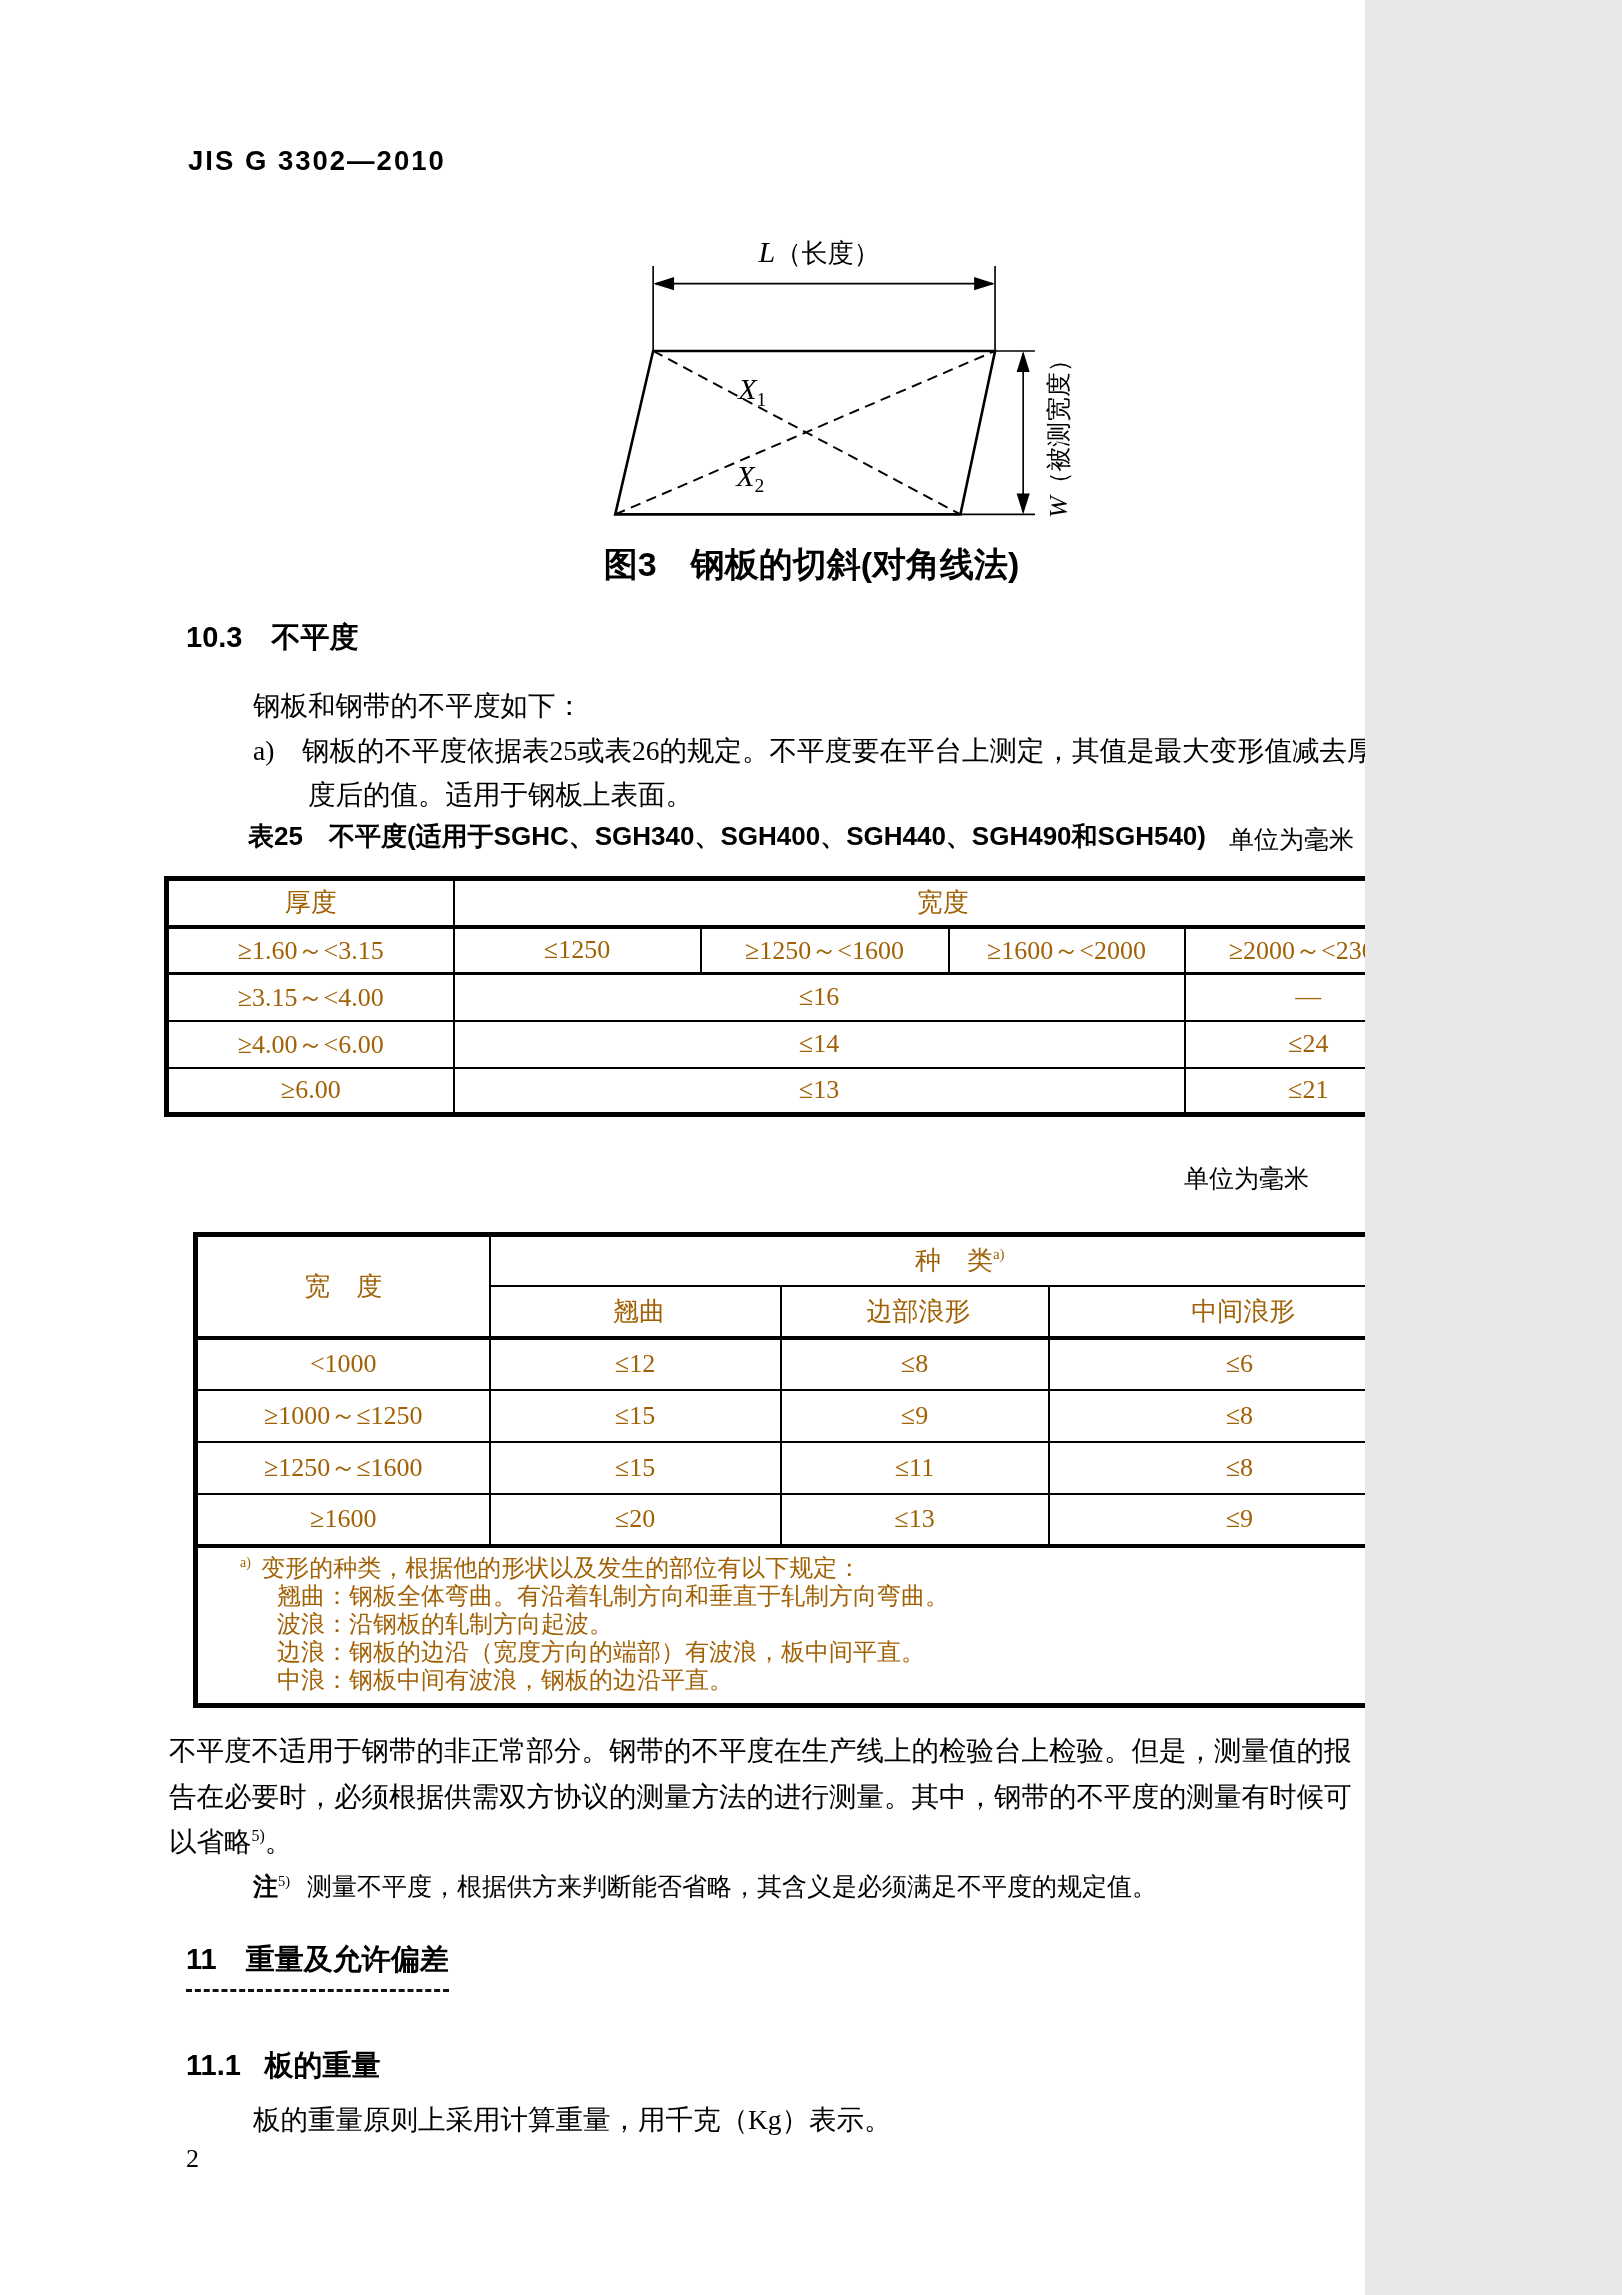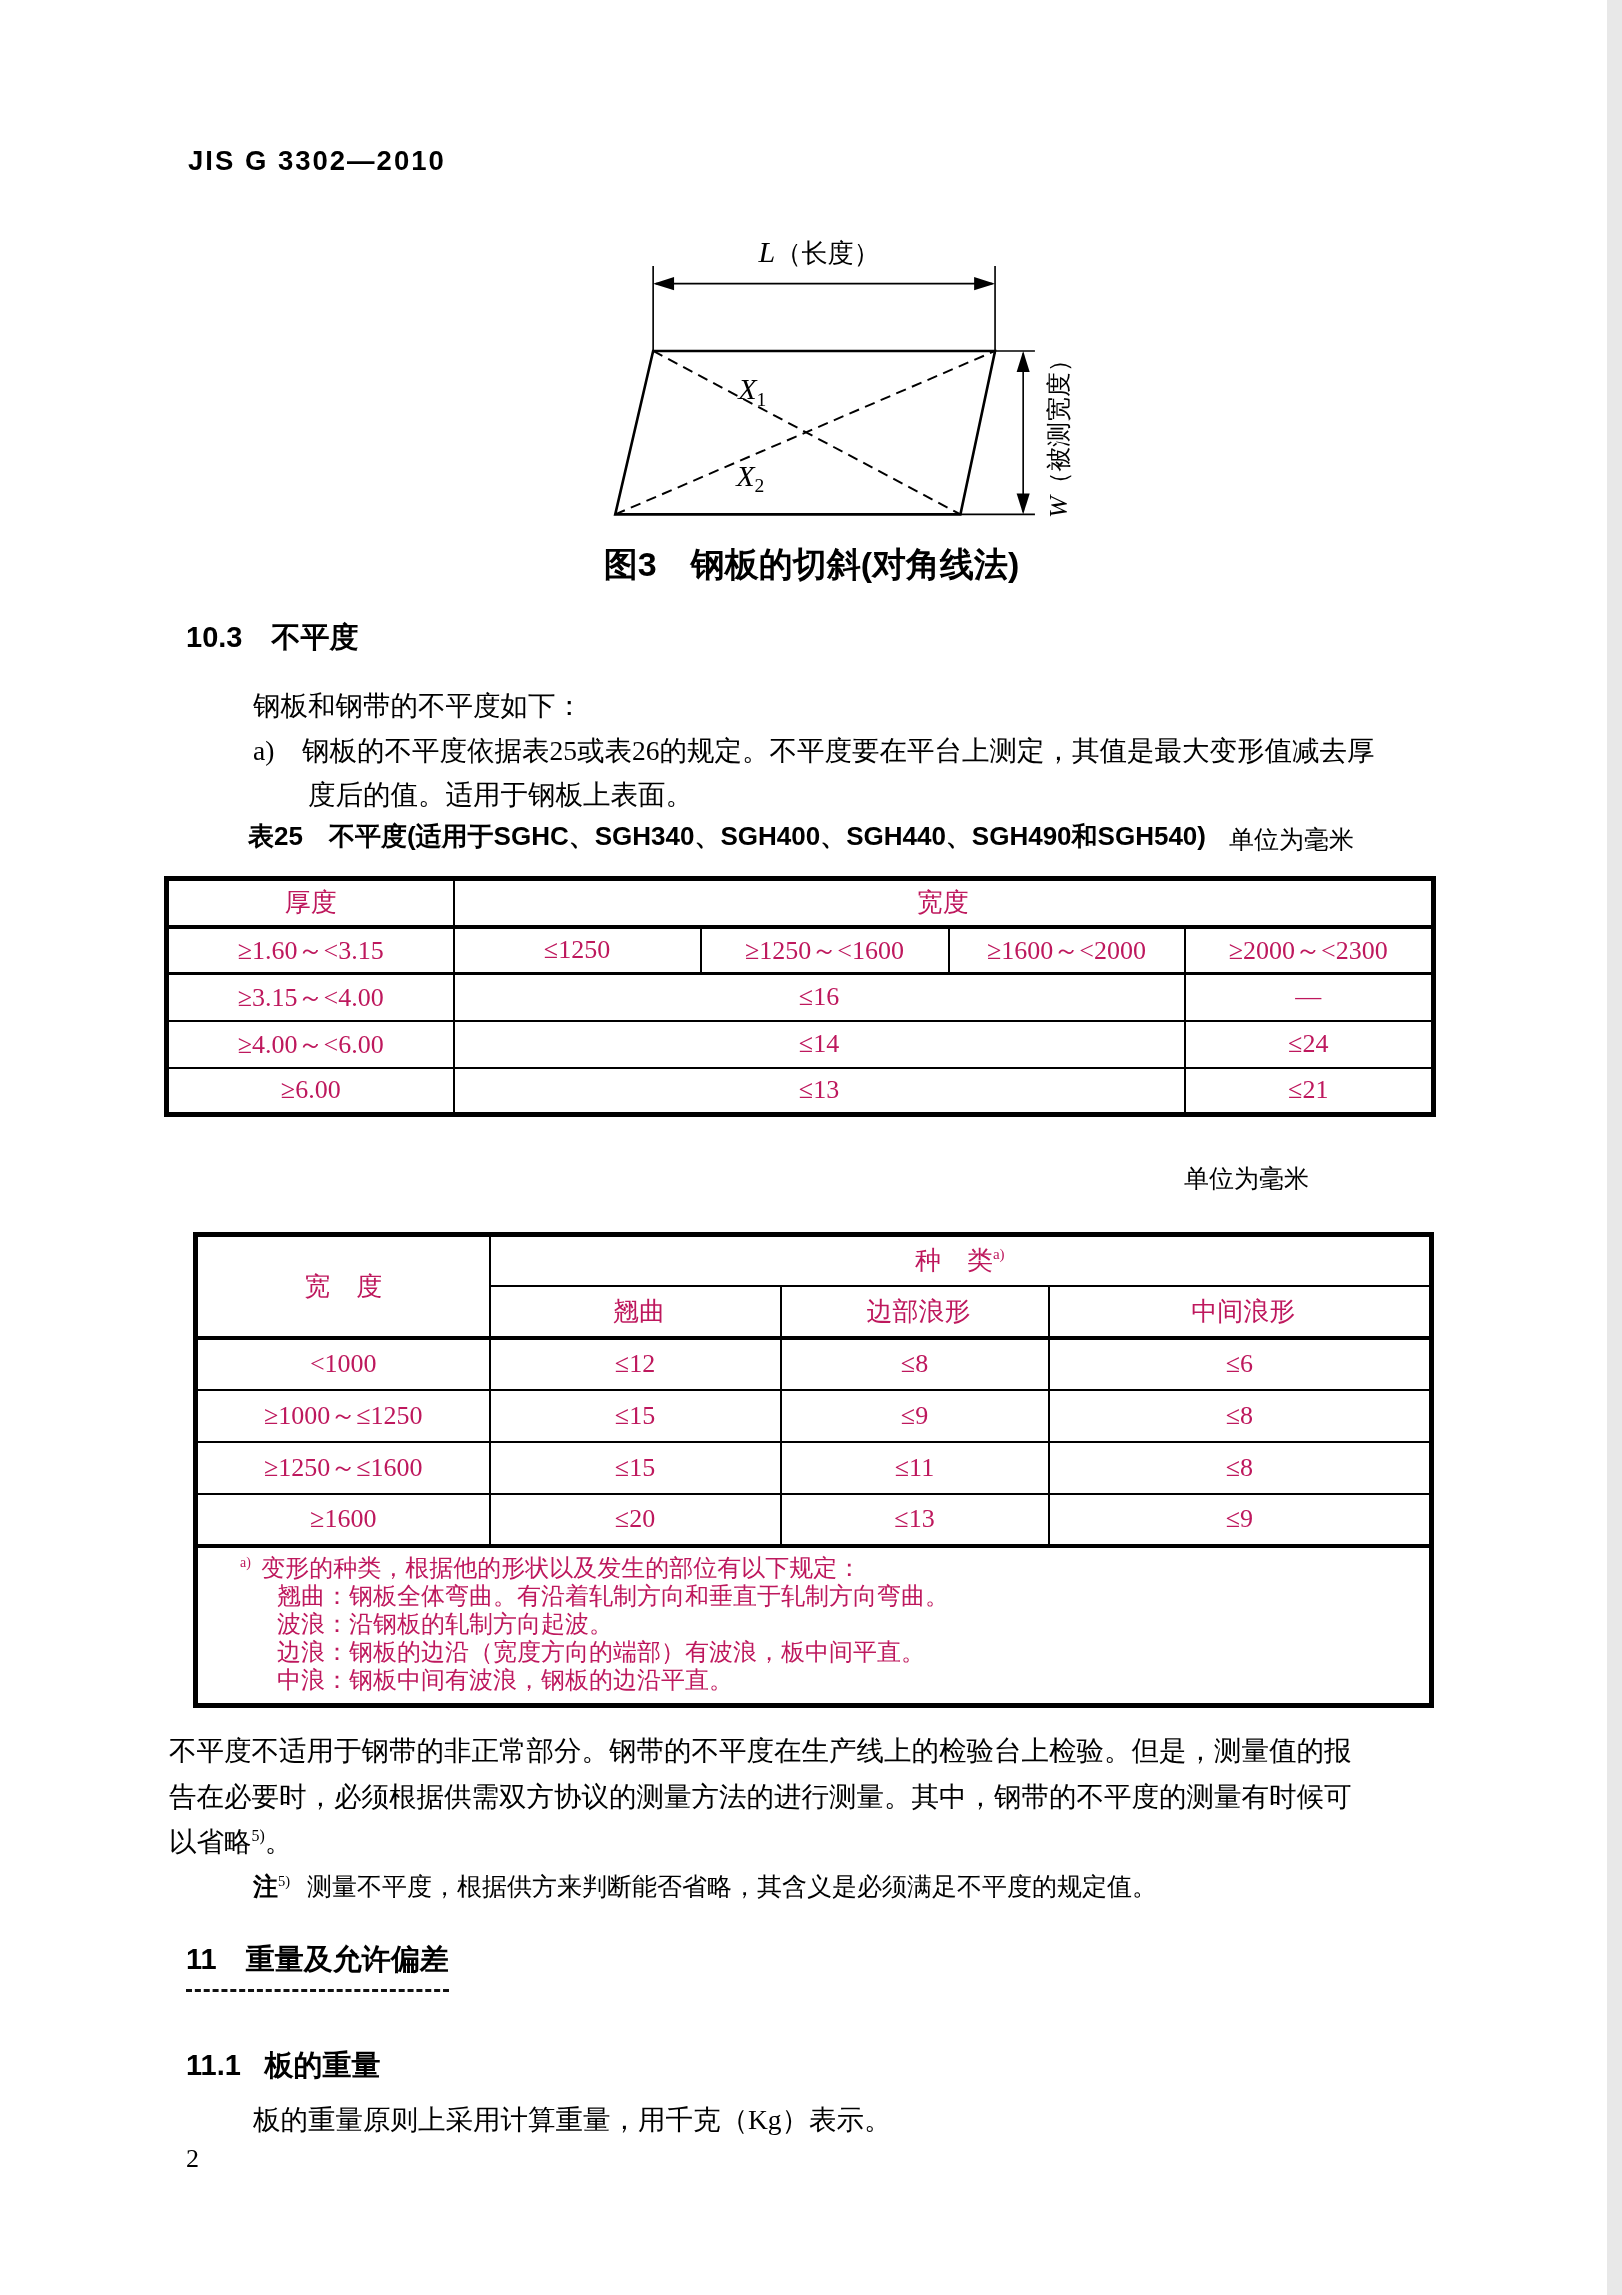--- a/index.html
+++ b/index.html
@@ -1,18 +1,18 @@
 <!DOCTYPE html>
 <html style="font-size:10.5px"><head>
 <meta charset="utf-8">
 <style>
   html,body{margin:0;padding:0;background:#e8e8e8;}
   .page{
     position:relative;
-    width:1607px;height:2295px;
+    width:1365px;height:2295px;
     background:#ffffff;
     overflow:hidden;
     font-family:"Liberation Serif","DejaVu Serif",serif;
     color:#000;
   }
   .abs{position:absolute;white-space:nowrap;}
   .serif{font-family:"Liberation Serif","DejaVu Serif",serif;}
 
   .doc-code{left:188px;top:145px;font-weight:bold;font-size:27.5px;letter-spacing:2px;}
   .doc-code, .h-sec, .tbl-title, .fig-caption{font-family:"Liberation Sans","DejaVu Sans",sans-serif;}
@@ -34,21 +34,21 @@
   .pa2{left:308px;top:777px;}
 
   .tbl-title{font-weight:bold;font-size:26px;}
   .t25-title{left:248px;top:819px;}
   .t25-unit{left:1229px;top:823px;font-size:25px;}
   .t26-title{left:311px;top:1158px;}
   .t26-unit{left:1184px;top:1162px;font-size:25px;}
 
   table.grid{
     position:absolute;border-collapse:collapse;table-layout:fixed;
-    font-family:"Liberation Serif","DejaVu Serif",serif;font-size:26px;color:#be185d;
+    font-family:"Liberation Serif","DejaVu Serif",serif;font-size:26px;color:#a16207;
   }
   table.grid td{
     border:2px solid #000;text-align:center;vertical-align:middle;padding:0;
     overflow:hidden;
   }
   .t25{left:164px;top:876px;width:1267px;border:5.2px solid #000;}
   .t25 tr.hr{height:48px;}
   .t25 tr{height:47px;}
   .t25 tr.hr td{border-bottom:4.6px solid #000;}
   .t25 tr.ra td{border-bottom:3.3px solid #000;}

